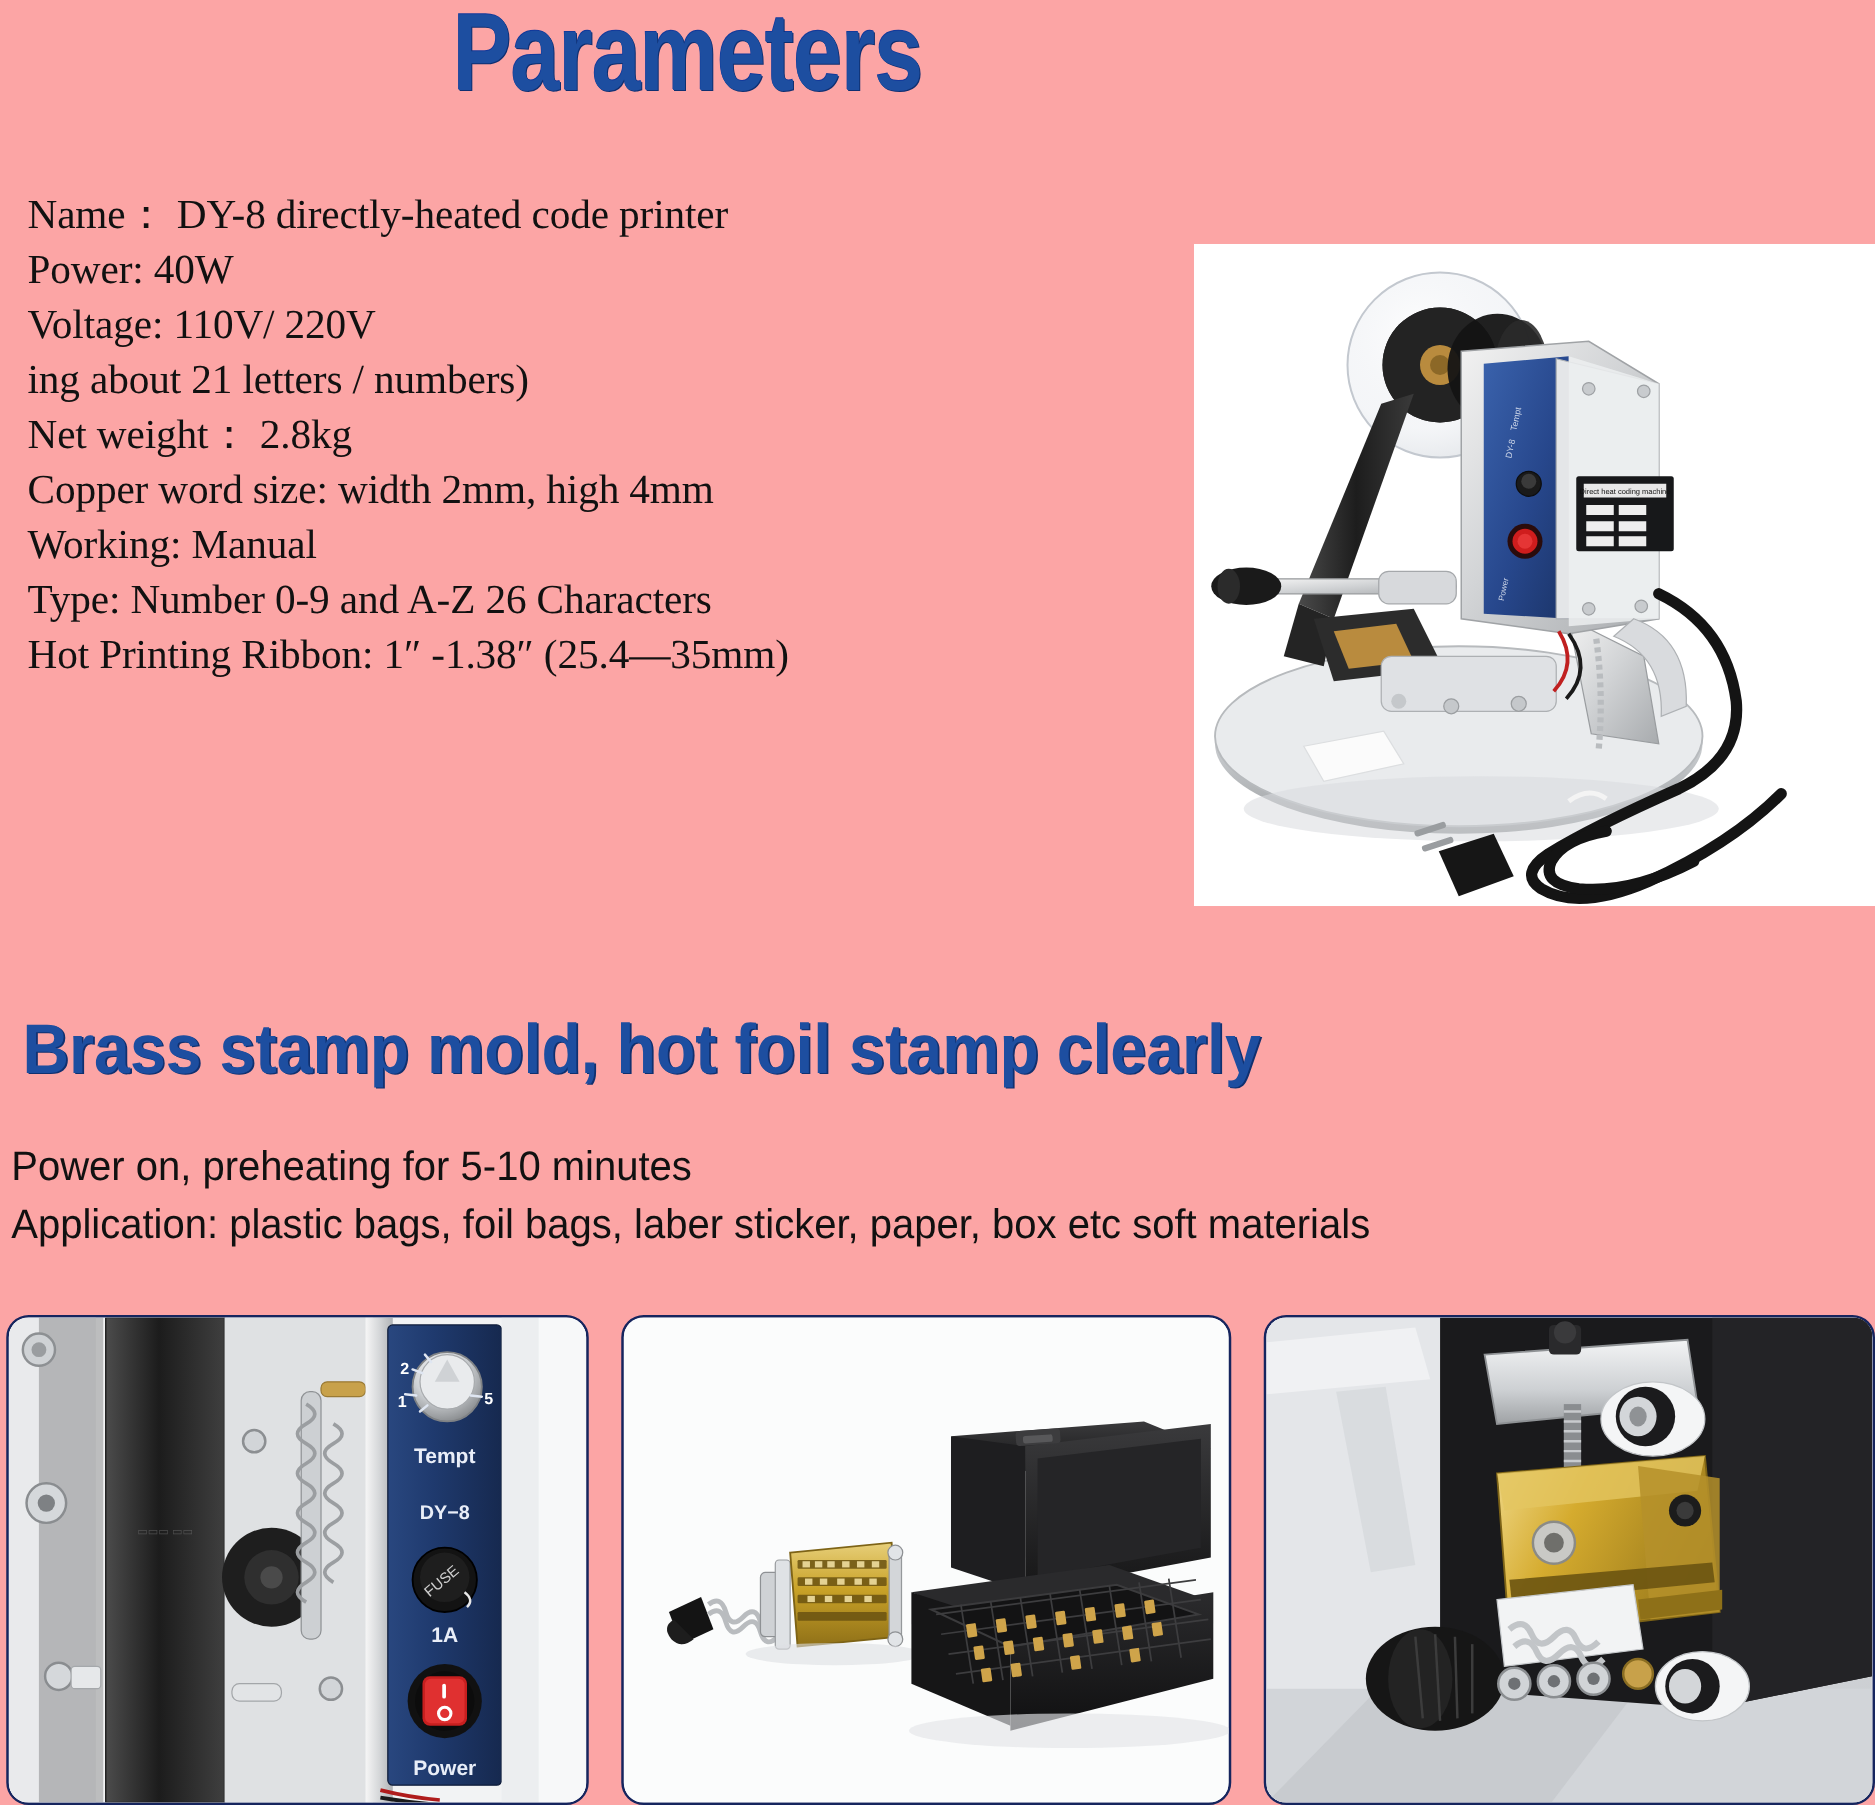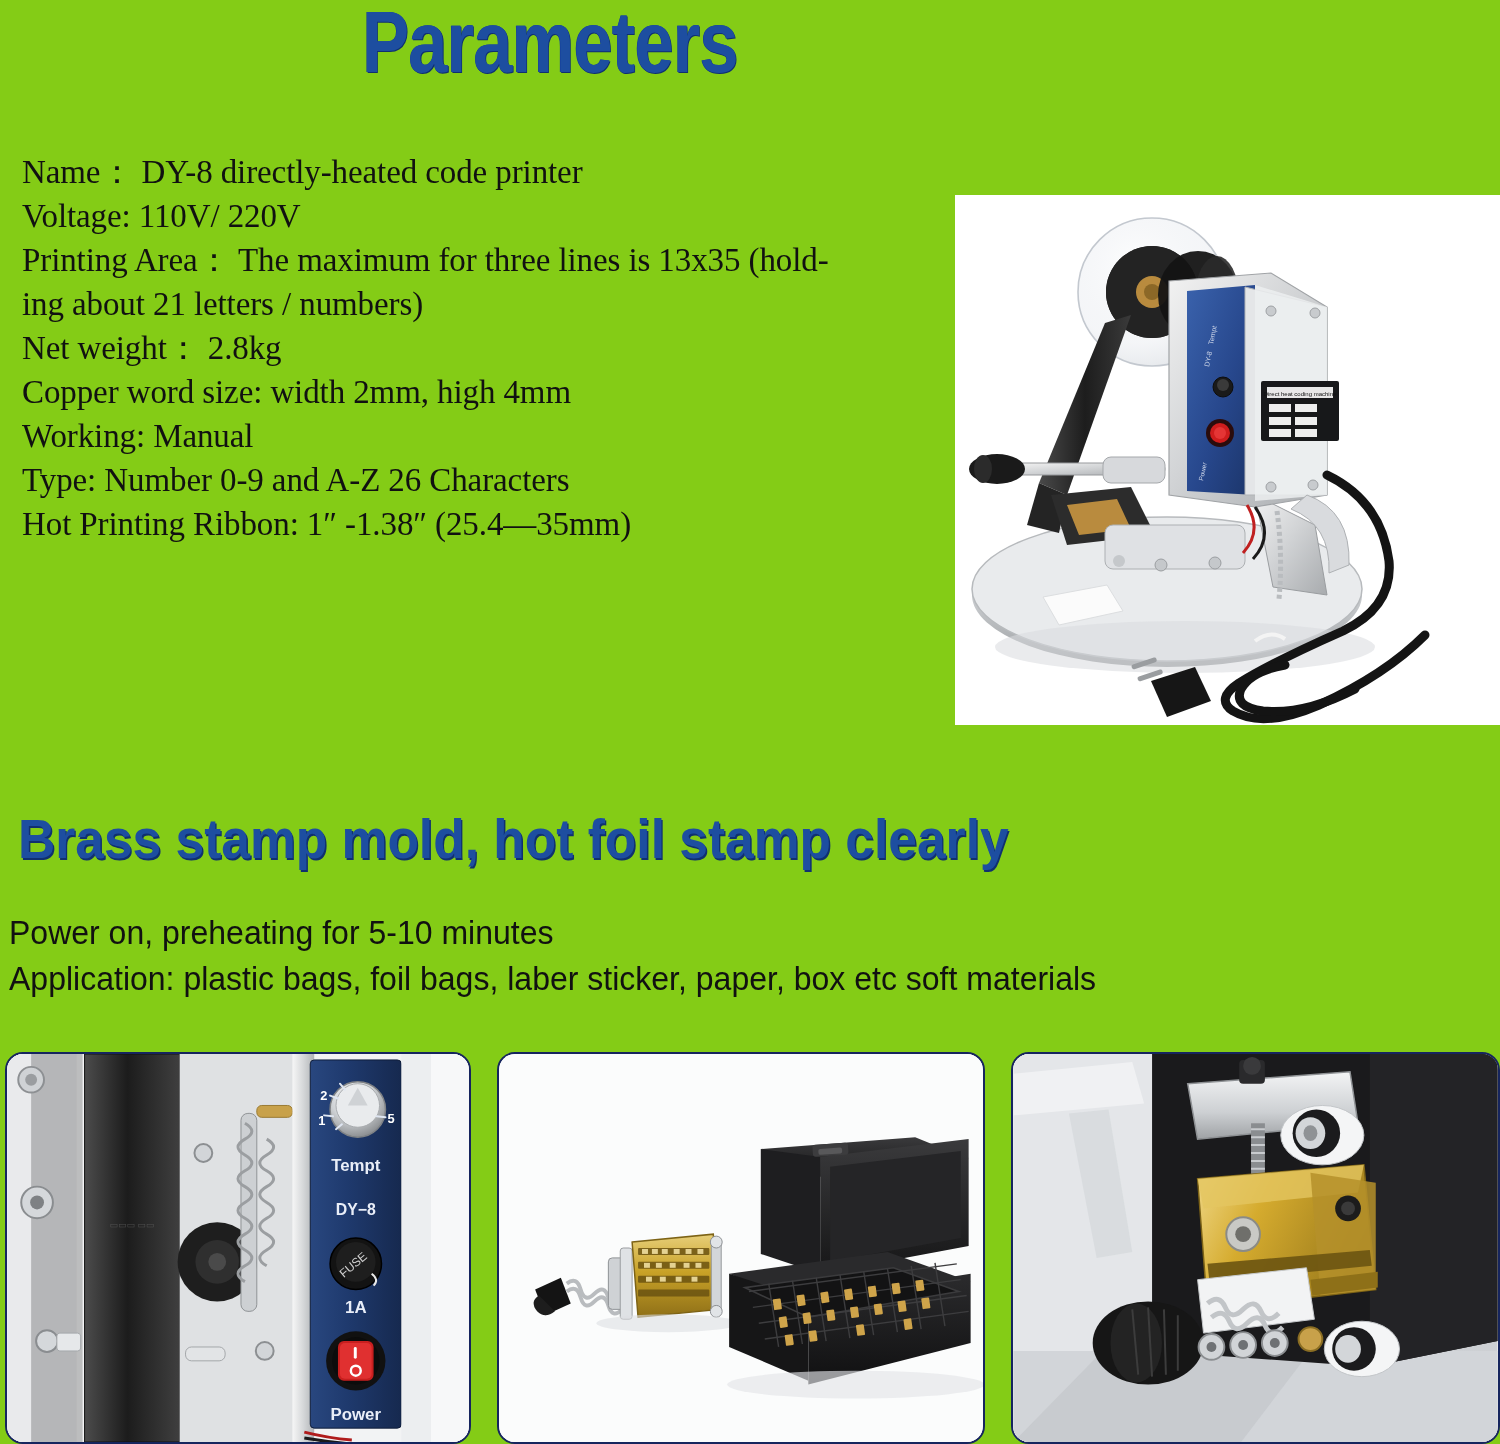--- a/index.html
+++ b/index.html
@@ -2,21 +2,21 @@
 <html><head>
 <meta charset="utf-8">
 <style>
   * { box-sizing: border-box; margin: 0; padding: 0; }
   html, body {
     width: 1500px; height: 1444px;
     background: #ffffff;
     font-family: "Liberation Sans", sans-serif;
     overflow: hidden;
   }
-  .page { position: relative; width: 1500px; height: 1444px; background: #84cc16; }
+  .page { position: relative; width: 1500px; height: 1444px; background: #fca5a5; }
 
   
   .title {
     position: absolute; left: 0; top: -4px; width: 1100px;
     text-align: center;
     font-family: "Liberation Sans", sans-serif;
     font-weight: bold;
     font-size: 88px;
     letter-spacing: -1px;
     color: #1d4ea0;
@@ -92,22 +92,22 @@
 </style>
 </head>
 <body>
 
 <div class="page">
 
   <div class="title">Parameters</div>
 
   <div class="spec-list">
     <div class="spec-line">Name：  DY-8 directly-heated code printer</div>
+    <div class="spec-line">Power: 40W</div>
     <div class="spec-line">Voltage: 110V/ 220V</div>
-    <div class="spec-line">Printing Area：  The maximum for three lines is 13x35 (hold-</div>
     <div class="spec-line">ing about 21 letters / numbers)</div>
     <div class="spec-line">Net weight：  2.8kg</div>
     <div class="spec-line">Copper word size: width 2mm, high 4mm</div>
     <div class="spec-line">Working: Manual</div>
     <div class="spec-line">Type: Number 0-9 and A-Z 26 Characters</div>
     <div class="spec-line">Hot Printing Ribbon: 1″  -1.38″   (25.4—35mm)</div>
   </div>
 
   <div class="hero-photo">
     <svg viewBox="0 0 545 530" xmlns="http://www.w3.org/2000/svg">

